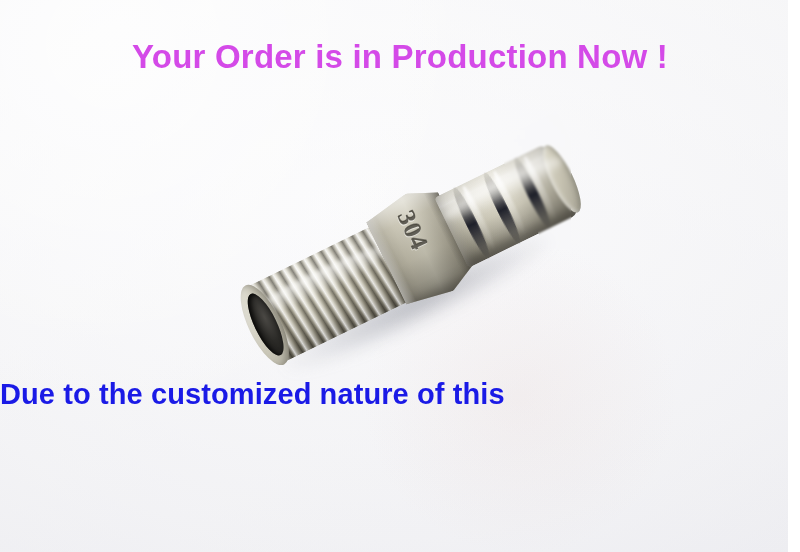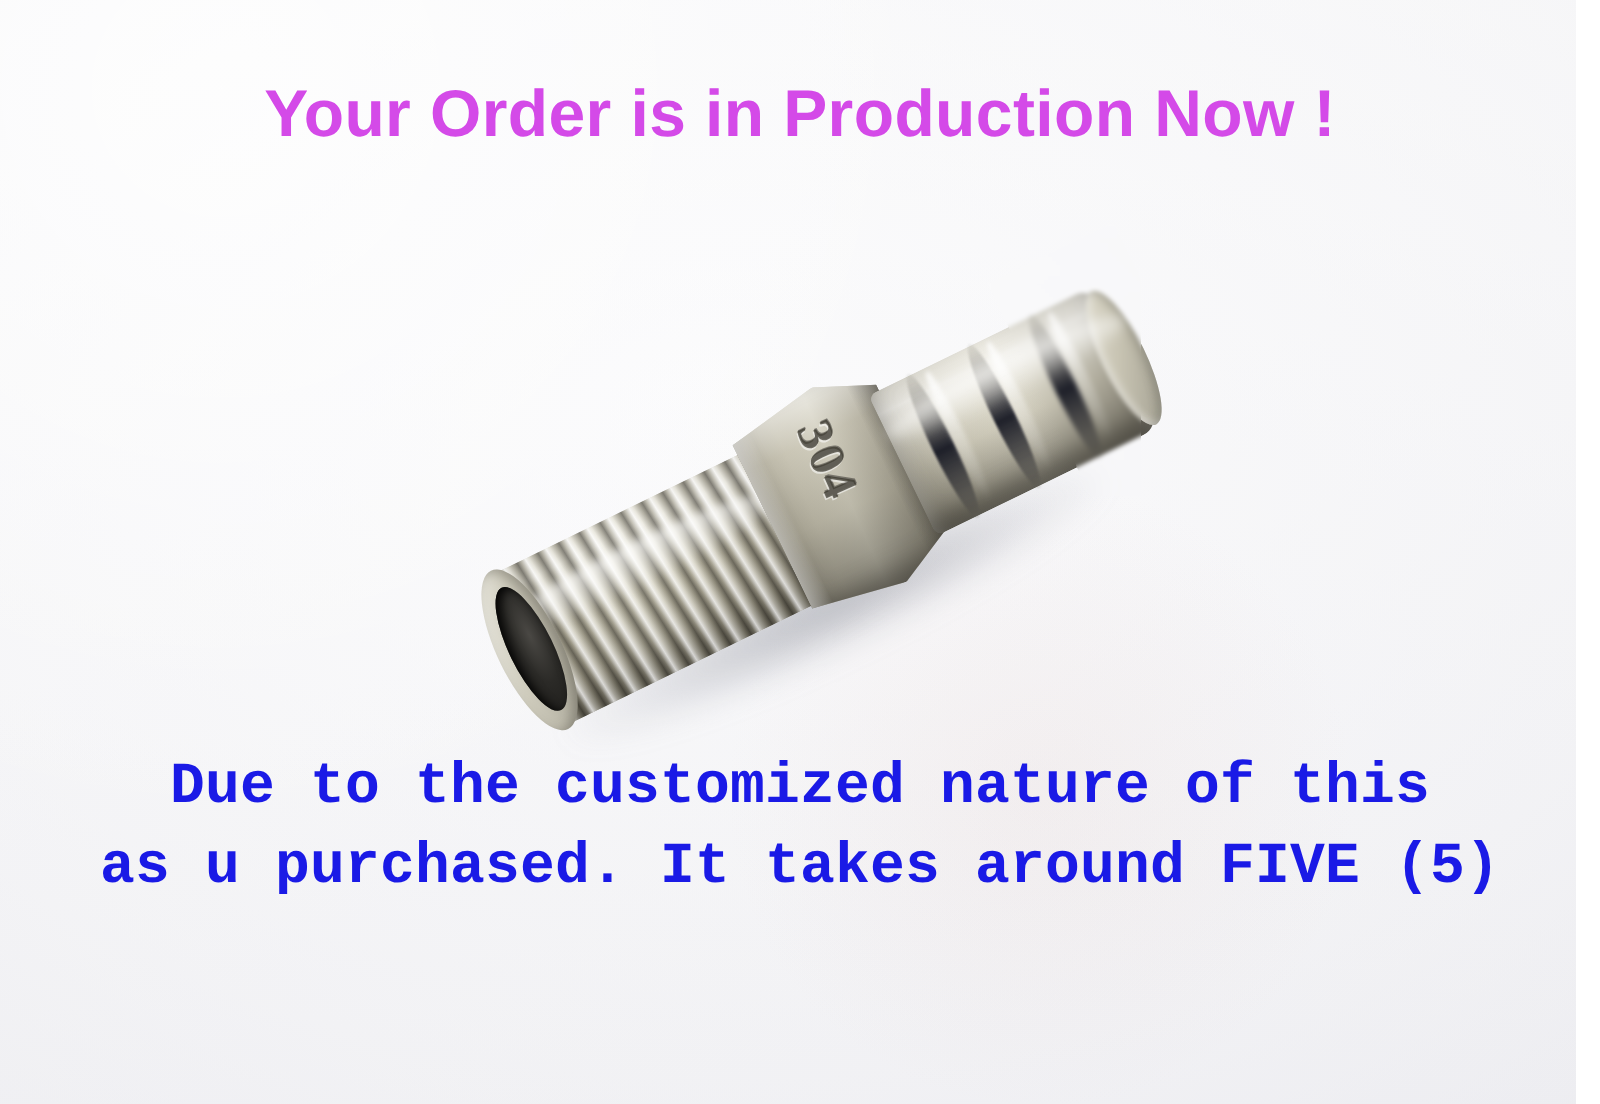--- a/index.html
+++ b/index.html
@@ -285,27 +285,26 @@
     backdrop-filter: blur(1.1px);
     pointer-events: none;
   }
 
   
   .body-copy {
     position: absolute;
     left: 0;
     top: 374px;
     width: 800px;
-    text-align: center;
+    text-align: left;
     color: #1a1ae6;
     font-size: 29px;
     font-weight: bold;
     line-height: 40px;
     letter-spacing: 0.1px;
-    font-family: Liberation Mono, monospace;
   }
   .body-copy .line { display: block; white-space: nowrap; }
 </style>
 </head>
 <body>
 
 <div class="canvas">
 
   <div class="bg-vignette"></div>
 
@@ -336,16 +335,15 @@
       <div class="barb-ridge br3"></div>
       <div class="barb-cap"></div>
       <div class="barb-gloss"></div>
       <div class="dof"></div>
 
     </div>
   </div>
 
   <div class="body-copy">
     <span class="line">Due to the customized nature of this</span>
-    <span class="line">as u purchased. It takes around FIVE (5)</span>
   </div>
 
 </div>
 
 </body></html>

